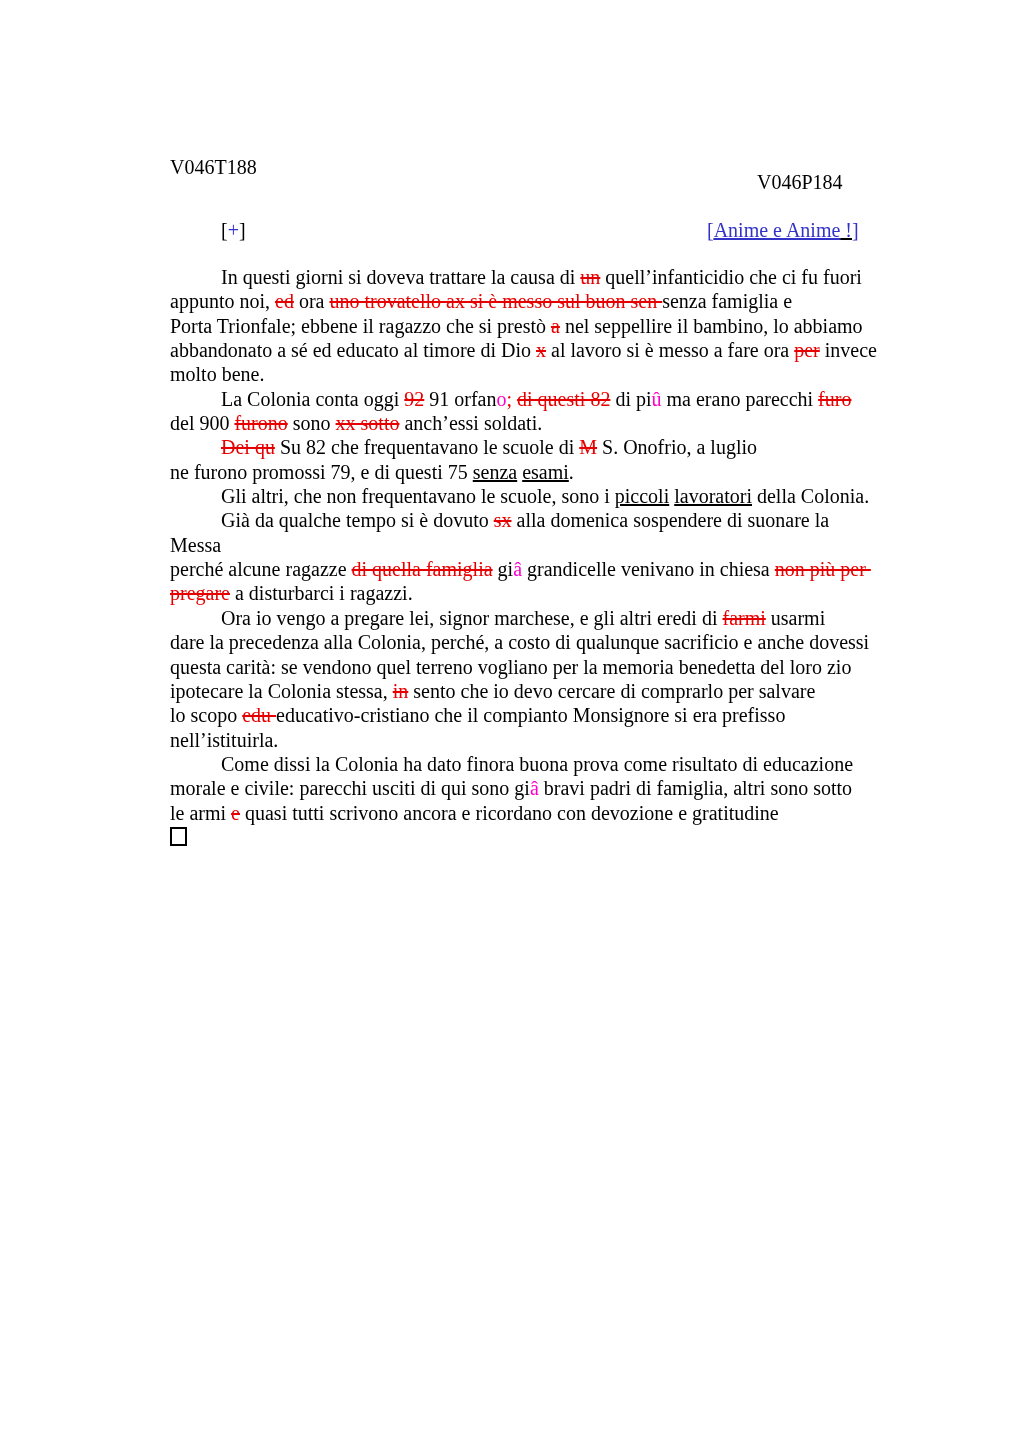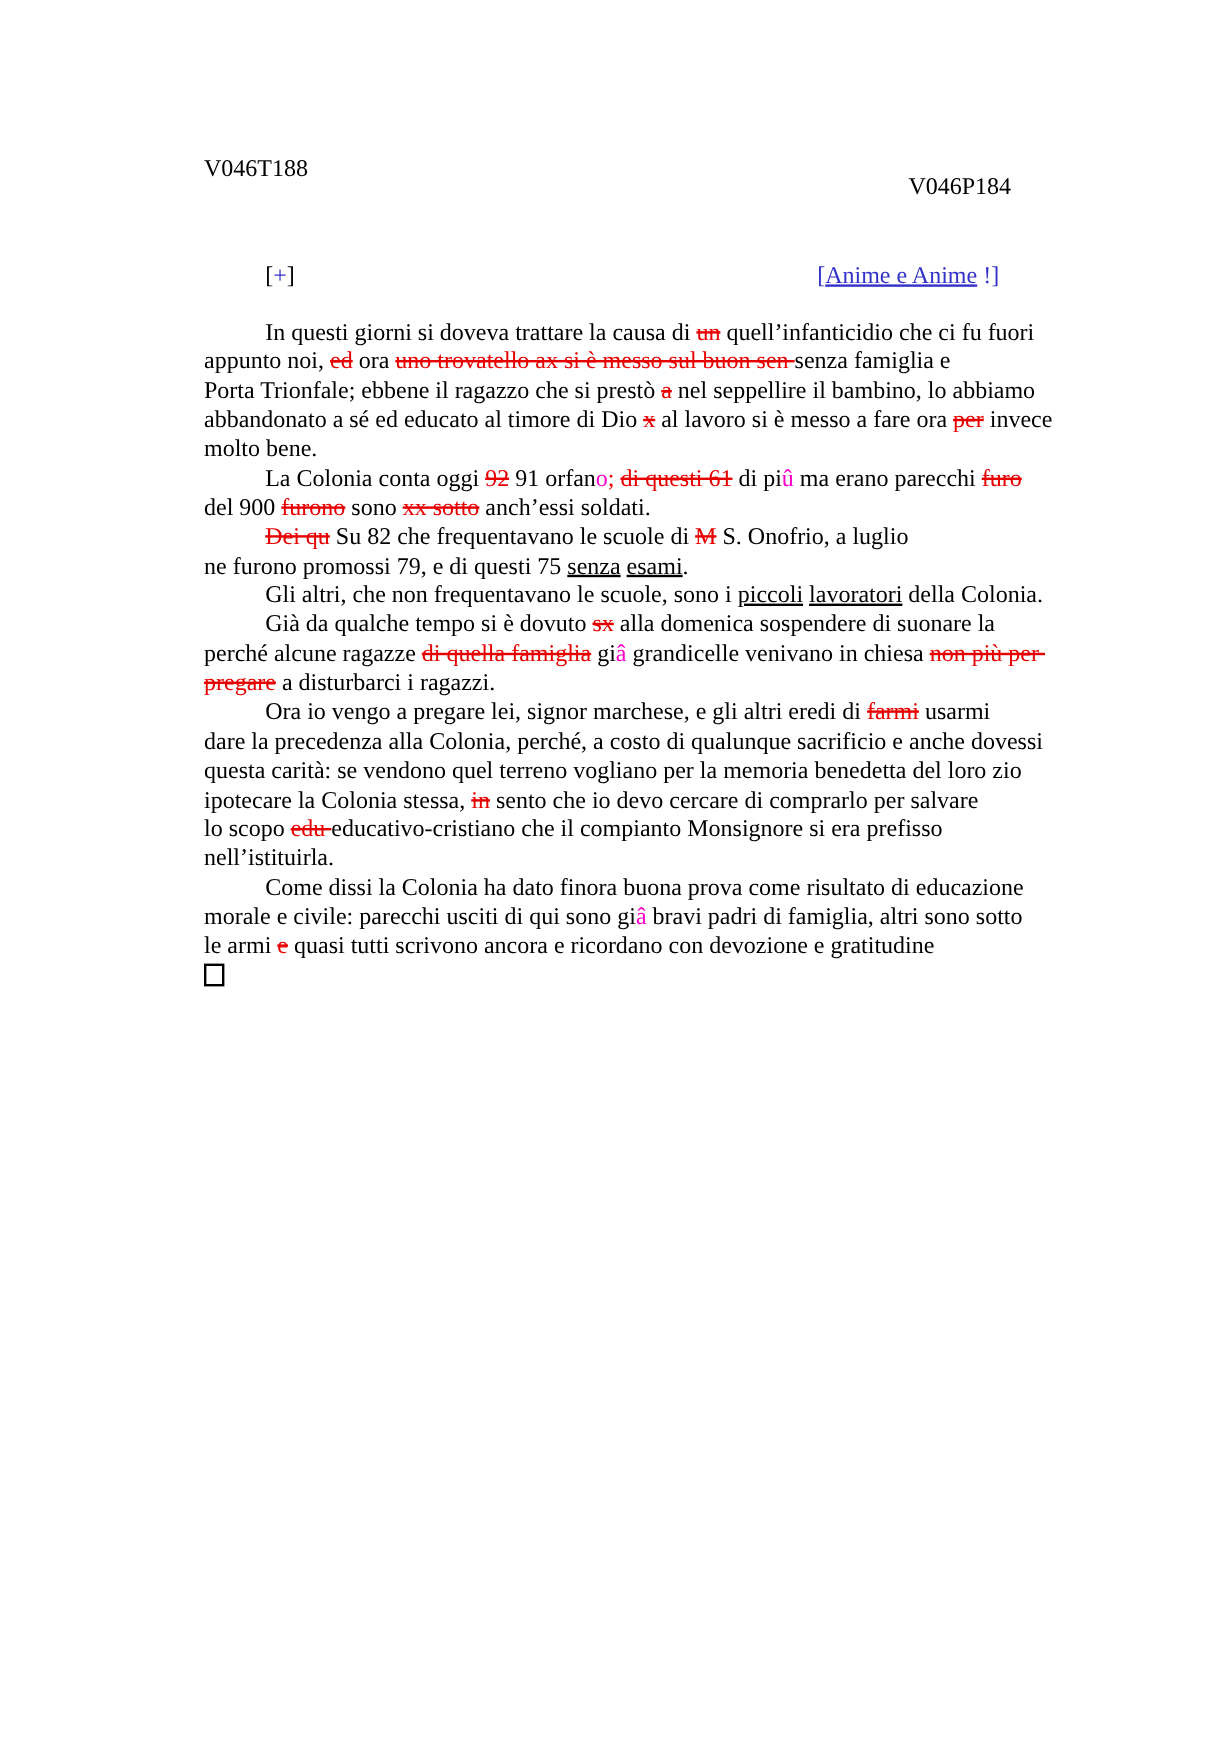--- a/index.html
+++ b/index.html
@@ -6,25 +6,25 @@
   .page{
     position:relative;
     width:1024px;height:1450px;
     background:#ffffff;
     overflow:hidden;
     font-family:"Liberation Serif","DejaVu Serif",serif;
     font-size:20px;
     color:var(--ink,#000);
   }
   .doc{position:absolute;left:170px;top:0;width:780px;}
-  .row-header{position:absolute;top:130px;left:0;width:100%;white-space:nowrap;}
+  .row-header{position:absolute;top:156px;left:0;width:100%;white-space:nowrap;}
   .row-header .right{position:absolute;left:587px;top:0;margin-top:15px;}
   .row-markers{position:absolute;top:219px;left:0;width:100%;white-space:nowrap;}
   .row-markers .left{margin-left:51px;}
-  .row-markers .right{position:absolute;left:511px;top:0;}
+  .row-markers .right{position:absolute;left:537px;top:0;text-decoration:underline;}
   .blue{color:var(--blue,#3232c8);text-decoration:none;}
   .blue-link{color:var(--blue,#3232c8);text-decoration:underline;cursor:pointer;}
   .body-text{position:absolute;top:265px;left:0;width:780px;}
   .line{line-height:24.35px;white-space:nowrap;}
   .line.ind{text-indent:51px;}
   .k{color:var(--ink,#000);text-align:center;}
   .s{color:var(--red,#e60000);text-decoration:line-through;margin-top:44px;}
   .r{color:var(--red,#e60000);}
   .m{color:var(--mag,#ff00cc);}
   .u{color:var(--ink,#000);text-decoration:underline;}
@@ -49,26 +49,27 @@
       <span class="left"><span>[</span><span class="blue">+</span><span>]</span></span>
       <span class="right"><span class="blue">[</span><a class="blue-link">Anime e Anime</a><span class="blue"> !</span><span class="blue">]</span></span>
     </div>
 
     <div class="body-text">
         <div class="line ind"><span class="k">In questi giorni si doveva trattare la causa di </span><span class="s">un</span><span class="k"> quell’infanticidio che ci fu fuori</span></div>
         <div class="line"><span class="k">appunto noi, </span><span class="s">ed</span><span class="k"> ora </span><span class="s">uno trovatello ax si è messo sul buon sen&nbsp;</span><span class="k">senza famiglia e</span></div>
         <div class="line"><span class="k">Porta Trionfale; ebbene il ragazzo che si prestò </span><span class="s">a</span><span class="k"> nel seppellire il bambino, lo abbiamo</span></div>
         <div class="line"><span class="k">abbandonato a sé ed educato al timore di Dio </span><span class="s">x</span><span class="k"> al lavoro si è messo a fare ora </span><span class="s">per</span><span class="k"> invece</span></div>
         <div class="line"><span class="k">molto bene.</span></div>
-        <div class="line ind"><span class="k">La Colonia conta oggi </span><span class="s">92</span><span class="k"> 91 orfan</span><span class="m">o</span><span class="r">;</span><span class="k"> </span><span class="s">di questi 61</span><span class="k"> di pi</span><span class="m">û</span><span class="k"> ma erano parecchi </span><span class="s">furo</span></div>
+        <div class="line ind"><span class="k">La Colonia conta oggi </span><span class="s">92</span><span class="k"> 91 orfan</span><span class="m">o</span><span class="r">;</span><span class="k"> </span><span class="s">di questi 82</span><span class="k"> di pi</span><span class="m">û</span><span class="k"> ma erano parecchi </span><span class="s">furo</span></div>
         <div class="line"><span class="k">del 900 </span><span class="s">furono</span><span class="k"> sono </span><span class="s">xx sotto</span><span class="k"> anch’essi soldati.</span></div>
         <div class="line ind"><span class="s">Dei qu</span><span class="k"> Su 82 che frequentavano le scuole di </span><span class="s">M</span><span class="k"> S. Onofrio, a luglio</span></div>
         <div class="line"><span class="k">ne furono promossi 79, e di questi 75 </span><span class="u">senza</span><span class="k"> </span><span class="u">esami</span><span class="k">.</span></div>
         <div class="line ind"><span class="k">Gli altri, che non frequentavano le scuole, sono i </span><span class="u">piccoli</span><span class="k"> </span><span class="u">lavoratori</span><span class="k"> della Colonia.</span></div>
         <div class="line ind"><span class="k">Già da qualche tempo si è dovuto </span><span class="s">sx</span><span class="k"> alla domenica sospendere di suonare la</span></div>
+        <div class="line"><span class="k">Messa</span></div>
         <div class="line"><span class="k">perché alcune ragazze </span><span class="s">di quella famiglia</span><span class="k"> gi</span><span class="m">â</span><span class="k"> grandicelle venivano in chiesa </span><span class="s">non più per&nbsp;</span></div>
         <div class="line"><span class="s">pregare</span><span class="k"> a disturbarci i ragazzi.</span></div>
         <div class="line ind"><span class="k">Ora io vengo a pregare lei, signor marchese, e gli altri eredi di </span><span class="s">farmi</span><span class="k"> usarmi</span></div>
         <div class="line"><span class="k">dare la precedenza alla Colonia, perché, a costo di qualunque sacrificio e anche dovessi</span></div>
         <div class="line"><span class="k">questa carità: se vendono quel terreno vogliano per la memoria benedetta del loro zio</span></div>
         <div class="line"><span class="k">ipotecare la Colonia stessa, </span><span class="s">in</span><span class="k"> sento che io devo cercare di comprarlo per salvare</span></div>
         <div class="line"><span class="k">lo scopo </span><span class="s">edu&nbsp;</span><span class="k">educativo-cristiano che il compianto Monsignore si era prefisso</span></div>
         <div class="line"><span class="k">nell’istituirla.</span></div>
         <div class="line ind"><span class="k">Come dissi la Colonia ha dato finora buona prova come risultato di educazione</span></div>
         <div class="line"><span class="k">morale e civile: parecchi usciti di qui sono gi</span><span class="m">â</span><span class="k"> bravi padri di famiglia, altri sono sotto</span></div>

